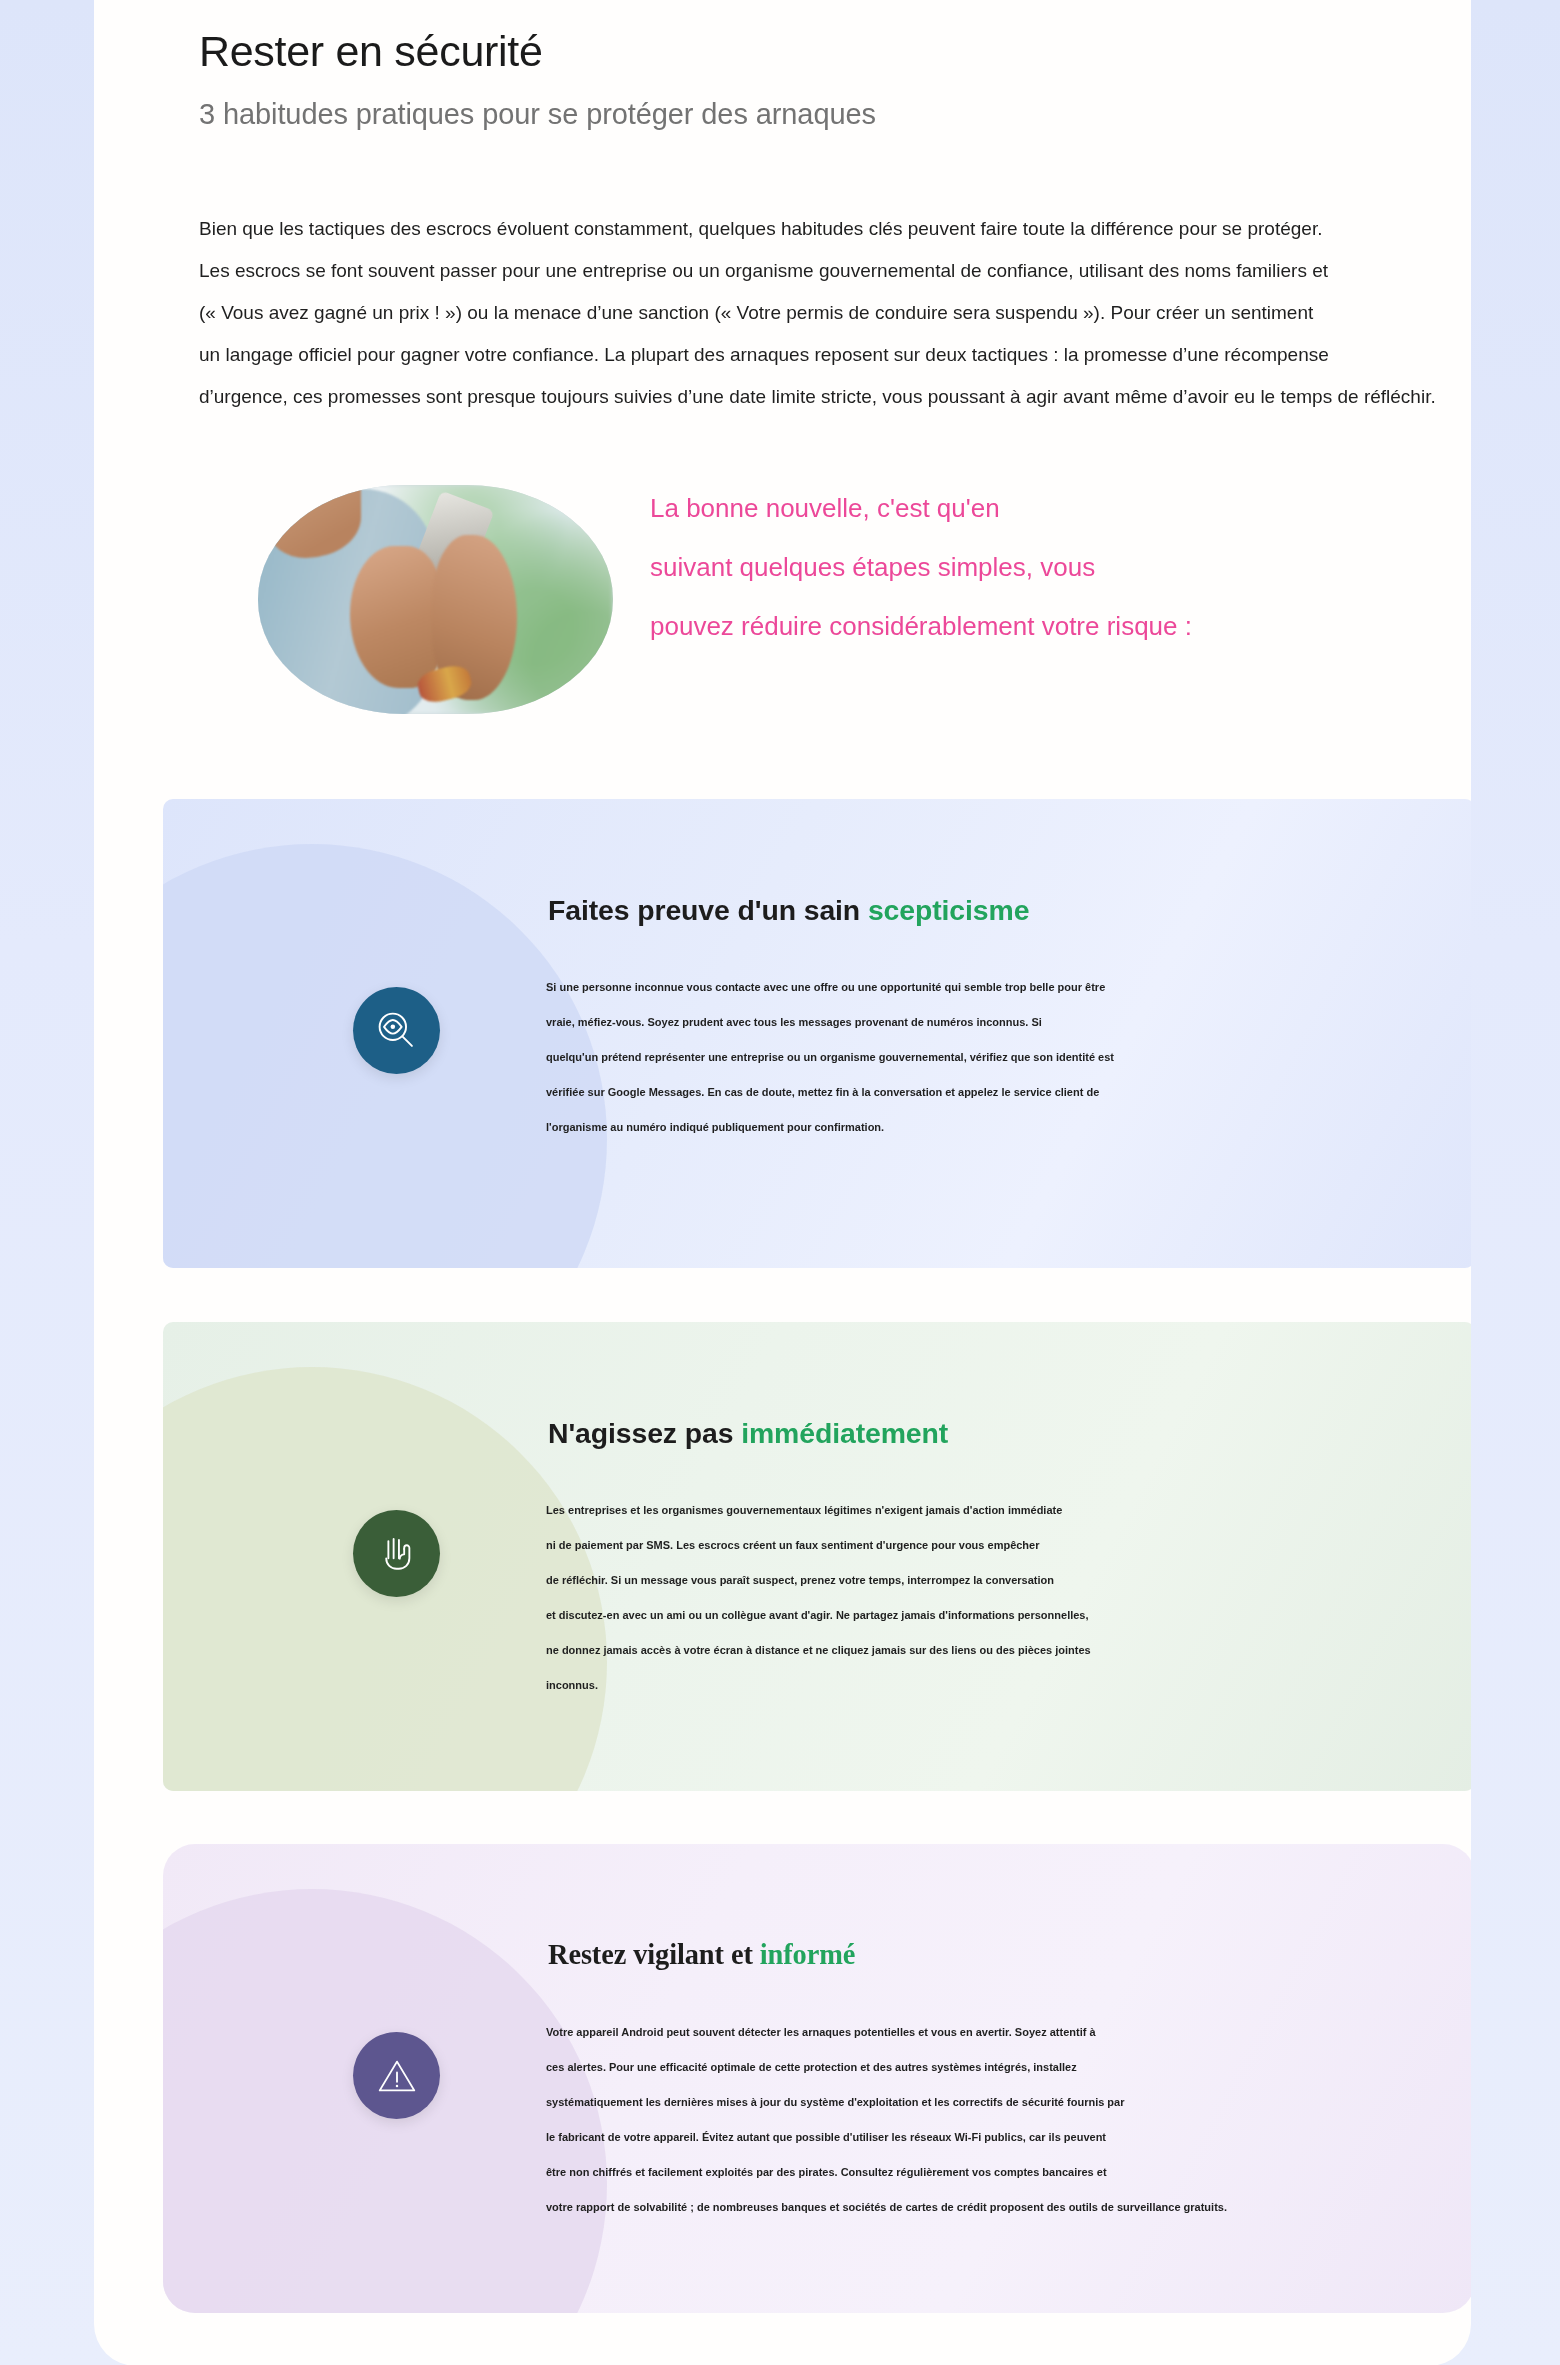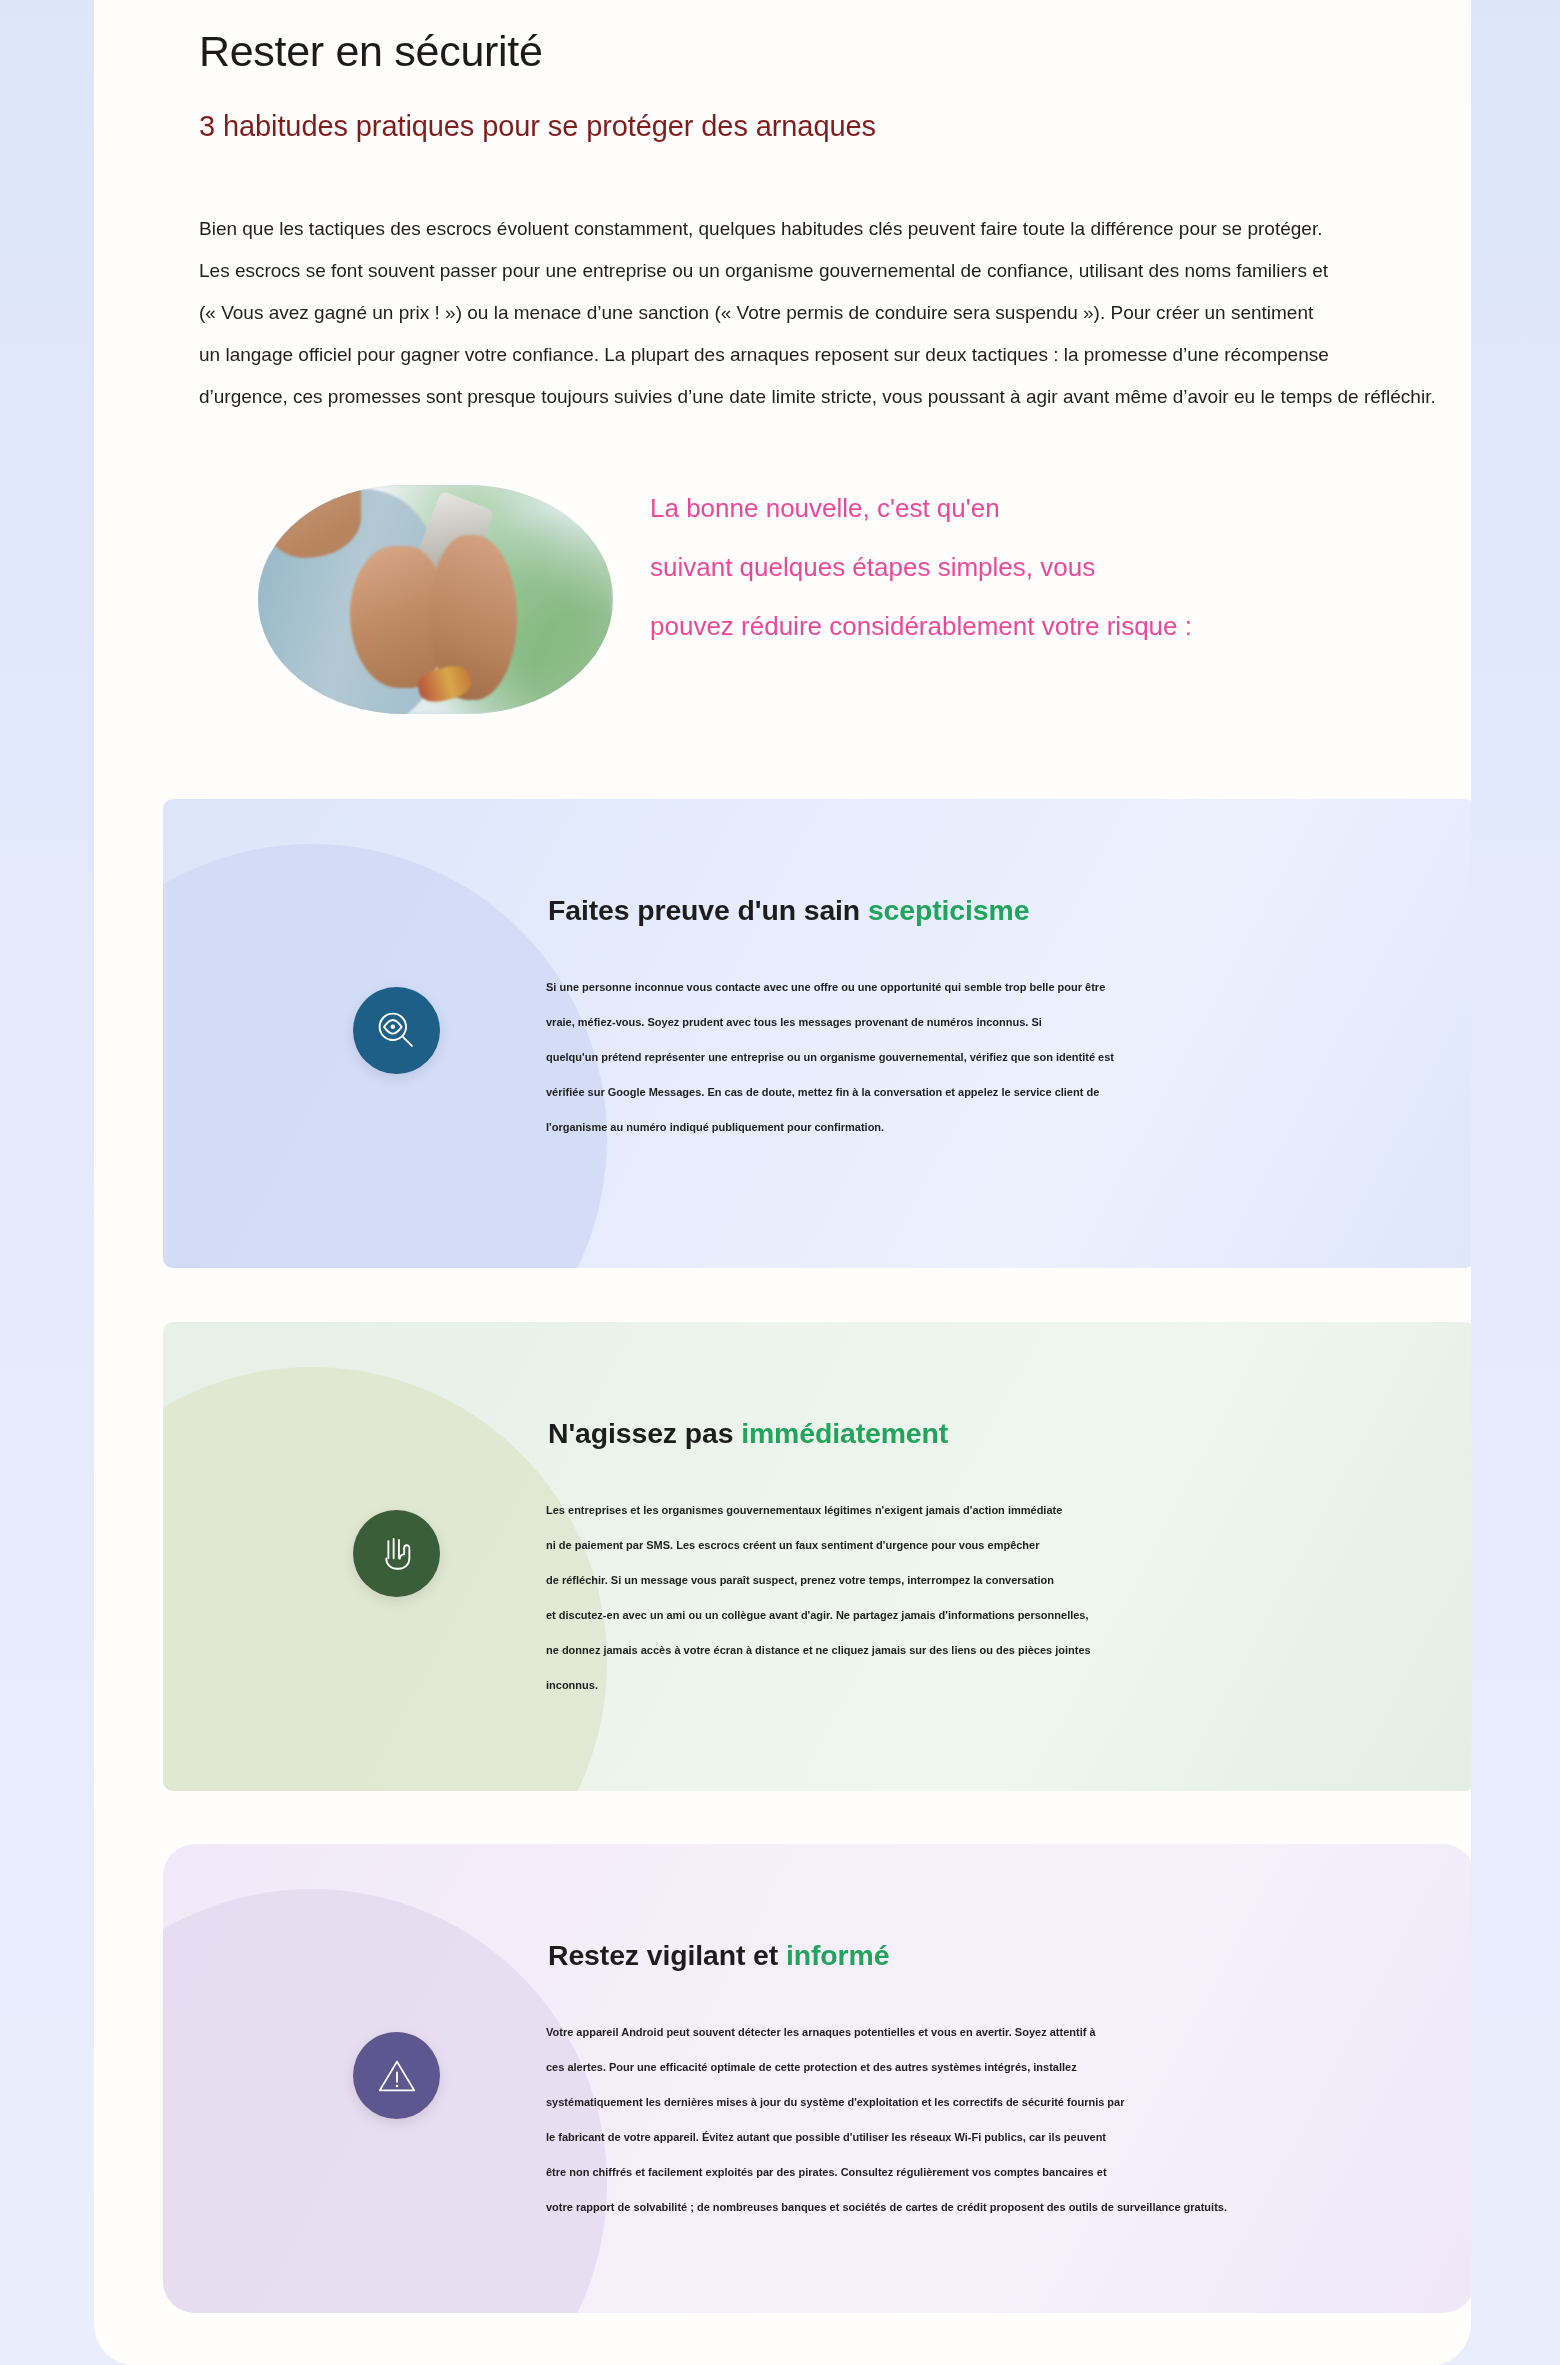--- a/index.html
+++ b/index.html
@@ -37,24 +37,24 @@
 
   .page-title {
     font-size: 43px;
     font-weight: 400;
     color: #1b1b1b;
     letter-spacing: -0.3px;
     line-height: 1.18;
   }
 
   .page-subtitle {
-    margin-top: 32px;
+    margin-top: 20px;
     font-size: 29px;
     font-weight: 400;
-    color: #7f1d1d;
+    color: #737373;
     letter-spacing: -0.1px;
     line-height: 1.2;
   }
 
   
   .intro {
     position: absolute;
     left: 105px;
     top: 208px;
     width: 1276px;
@@ -230,21 +230,21 @@
   #card-dont-act .card-body  { left: 383px; top: 171px; }
   #card-dont-act .icon-badge { left: 190px; top: 188px; background: #3a5e38; }
 
   
   #card-stay-informed {
     top: 1844px;
     height: 469px;
     background: linear-gradient(118deg, #f1e9f7 0%, #f5effa 38%, #f6f1fb 66%, #efe7f7 100%);
   }
   #card-stay-informed .blob { background: #e5d8ef; opacity: 0.8; }
-  #card-stay-informed .card-title { left: 385px; top: 95px; }
+  #card-stay-informed .card-title { left: 385px; top: 95px; font-family: Liberation Serif, serif; }
   #card-stay-informed .card-body  { left: 383px; top: 171px; }
   #card-stay-informed .icon-badge { left: 190px; top: 188px; background: #5d568f; }
 
   
   #card-stay-informed { overflow: visible; }
   #card-stay-informed .blob-clip {
     position: absolute; inset: 0;
     border-radius: 32px;
     overflow: hidden;
     background: linear-gradient(118deg, #f1e9f7 0%, #f5effa 38%, #f6f1fb 66%, #efe7f7 100%);

